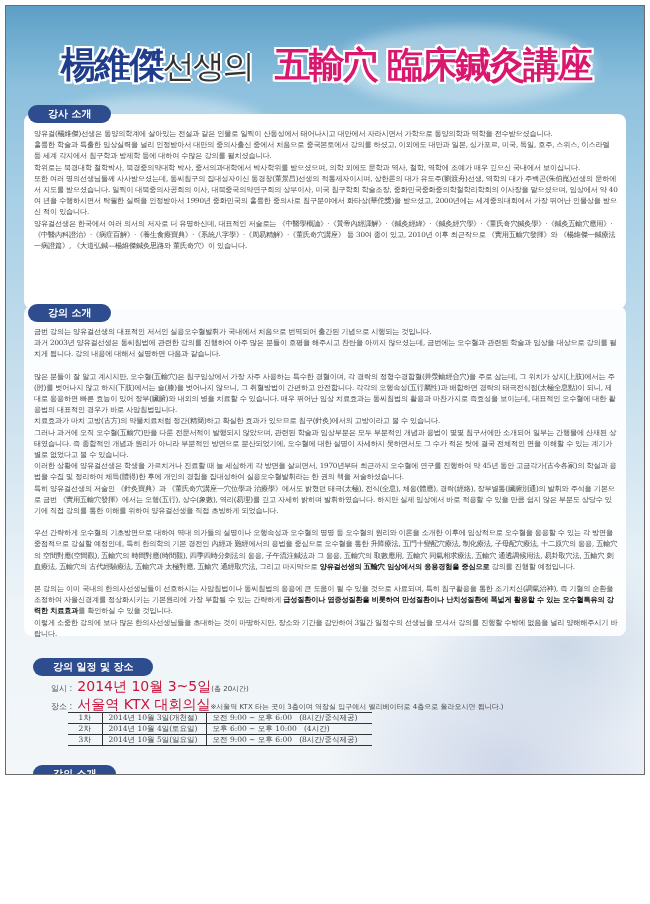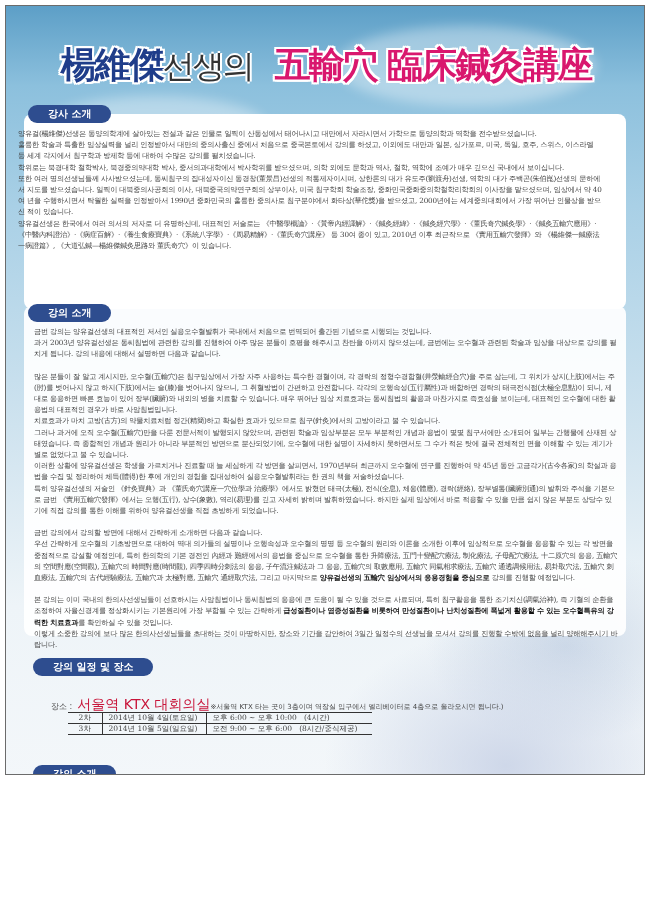--- a/index.html
+++ b/index.html
@@ -62,54 +62,62 @@
 <div class="page">
   <div class="cloud" style="left:40px;top:90px;width:220px;height:60px;"></div>
   <div class="cloud" style="left:330px;top:20px;width:260px;height:80px;"></div>
 
   <div class="title">
     <span class="t-blue">楊維傑</span><span class="t-dark">선생의</span><span class="t-pink">五輸穴 臨床鍼灸講座</span>
   </div>
 
   <div class="box" style="left:18px;top:108px;width:602px;height:195px;"></div>
   <div class="pill" style="left:22px;top:99px;">강사 소개</div>
-  <div class="para" style="position:absolute;left:12px;top:122px;width:584px;">
+  <div class="para" style="position:absolute;left:28px;top:122px;width:584px;">
     <p>양유걸(楊維傑)선생은 동양의학계에 살아있는 전설과 같은 인물로 일찍이 산동성에서 태어나시고 대만에서 자라시면서 가학으로 동양의학과 역학을 전수받으셨습니다.</p>
     <p>훌륭한 학술과 특출한 임상실력을 널리 인정받아서 대만의 중의사출신 중에서 처음으로 중국본토에서 강의를 하셨고, 이외에도 대만과 일본, 싱가포르, 미국, 독일, 호주, 스위스, 이스라엘 등 세계 각지에서 침구학과 방제학 등에 대하여 수많은 강의를 펼치셨습니다.</p>
     <p>학위로는 북경대학 철학박사, 북경중의약대학 박사, 중서의과대학에서 박사학위를 받으셨으며, 의학 외에도 문학과 역사, 철학, 역학에 조예가 매우 깊으신 국내에서 보이십니다.</p>
     <p>또한 여러 명의선생님들께 사사받으셨는데, 동씨침구의 집대성자이신 동경창(董景昌)선생의 적통제자이시며, 상한론의 대가 유도주(劉渡舟)선생, 역학의 대가 주백곤(朱伯崑)선생의 문하에서 지도를 받으셨습니다. 일찍이 대북중의사공회의 이사, 대북중국의약연구회의 상무이사, 미국 침구학회 학술조장, 중화민국중화중의학철학리학회의 이사장을 맡으셨으며, 임상에서 약 40여 년을 수행하시면서 탁월한 실력을 인정받아서 1990년 중화민국의 훌륭한 중의사로 침구분야에서 화타상(華佗獎)을 받으셨고, 2000년에는 세계중의대회에서 가장 뛰어난 인물상을 받으신 적이 있습니다.</p>
     <p>양유걸선생은 한국에서 여러 의서의 저자로 더 유명하신데, 대표적인 저술로는 《中醫學概論》·《黃帝內經譯解》·《鍼灸經緯》·《鍼灸經穴學》·《董氏奇穴鍼灸學》·《鍼灸五輸穴應用》·《中醫內科證治》·《病症百解》·《養生食療寶典》·《系統八字學》·《周易精解》·《董氏奇穴講座》 등 30여 종이 있고, 2010년 이후 최근작으로 《實用五輸穴發揮》와 《楊維傑一鍼療法一病證篇》, 《大道弘鍼—楊維傑鍼灸思路와 董氏奇穴》이 있습니다.</p>
   </div>
 
   <div class="box" style="left:18px;top:300px;width:602px;height:330px;background:rgba(255,255,255,0.92);"></div>
   <div class="pill" style="left:22px;top:298px;">강의 소개</div>
   <div class="para" style="position:absolute;left:28px;top:320px;width:584px;">
     <p>금번 강의는 양유걸선생의 대표적인 저서인 실용오수혈발휘가 국내에서 처음으로 번역되어 출간된 기념으로 시행되는 것입니다.</p>
     <p>과거 2003년 양유걸선생은 동씨침법에 관련한 강의를 진행하여 아주 많은 분들이 호평을 해주시고 찬탄을 아끼지 않으셨는데, 금번에는 오수혈과 관련된 학술과 임상을 대상으로 강의를 펼치게 됩니다. 강의 내용에 대해서 설명하면 다음과 같습니다.</p>
     <div class="gap"></div>
     <p>많은 분들이 잘 알고 계시지만, 오수혈(五輸穴)은 침구임상에서 가장 자주 사용하는 특수한 경혈이며, 각 경락의 정형수경합혈(井滎輸經合穴)을 주로 삼는데, 그 위치가 상지(上肢)에서는 주(肘)를 벗어나지 않고 하지(下肢)에서는 슬(膝)을 벗어나지 않으니, 그 취혈방법이 간편하고 안전합니다. 각각의 오행속성(五行屬性)과 배합하면 경락의 태극전식점(太極全息點)이 되니, 제대로 응용하면 빠른 효능이 있어 장부(臟腑)와 내외의 병을 치료할 수 있습니다. 매우 뛰어난 임상 치료효과는 동씨침법의 활용과 마찬가지로 즉효성을 보이는데, 대표적인 오수혈에 대한 활용법의 대표적인 경우가 바로 사암침법입니다.</p>
     <p>치료효과가 마치 고방(古方)의 약물치료처럼 정간(精簡)하고 확실한 효과가 있으므로 침구(針灸)에서의 고방이라고 볼 수 있습니다.</p>
     <p>그러나 과거에 오직 오수혈(五輸穴)만을 다룬 전문서적이 발행되지 않았으며, 관련된 학술과 임상부분은 모두 부분적인 개념과 용법이 몇몇 침구서에만 소개되어 일부는 간행물에 산재된 상태였습니다. 즉 종합적인 개념과 원리가 아니라 부분적인 방면으로 분산되었기에, 오수혈에 대한 설명이 자세하지 못하면서도 그 수가 적은 탓에 결국 전체적인 면을 이해할 수 있는 계기가 별로 없었다고 볼 수 있습니다.</p>
     <p>이러한 상황에 양유걸선생은 학생을 가르치거나 진료할 때 늘 세심하게 각 방면을 살피면서, 1970년부터 최근까지 오수혈에 연구를 진행하여 약 45년 동안 고금각가(古今各家)의 학설과 용법을 수집 및 정리하여 체득(體得)한 후에 개인의 경험을 집대성하여 실용오수혈발휘라는 한 권의 책을 저술하셨습니다.</p>
     <p>특히 양유걸선생의 저술인 《針灸寶典》과 《董氏奇穴講座一穴位學과 治療學》에서도 밝혔던 태극(太極), 전식(全息), 체응(體應), 경락(經絡), 장부별통(臟腑別通)의 발휘와 주석을 기본으로 금번 《實用五輸穴發揮》에서는 오행(五行), 상수(象數), 역리(易理)를 깊고 자세히 밝히며 발휘하였습니다. 하지만 실제 임상에서 바로 적용할 수 있을 만큼 쉽지 않은 부분도 상당수 있기에 직접 강의를 통한 이해를 위하여 양유걸선생을 직접 초빙하게 되었습니다.</p>
     <div class="gap"></div>
-    <p>금번 강의에서 강의할 방면에 대해서 간략하게 소개하면 다음과 같습니다.</p>
     <p><span>우선 간략하게 오수혈의 기초방면으로 대하여 역대 의가들의 설명이나 오행속성과 오수혈의 명명 등 오수혈의 원리와 이론을 소개한 이후에 임상적으로 오수혈을 응용할 수 있는 각 방면을 중점적으로 강설할 예정인데, 특히 한의학의 기본 경전인 內經과 難經에서의 용법을 중심으로 오수혈을 통한 升降療法, 五門十變配穴療法, 制化療法, 子母配穴療法, 十二原穴의 응용, 五輸穴의 空間對應(空間觀), 五輸穴의 時間對應(時間觀), 四季四時分刺法의 응용, 子午流注鍼法과 그 응용, 五輸穴의 取數應用, 五輸穴 同氣相求療法, 五輸穴 通透調候用法, 易卦取穴法, 五輸穴 刺血療法, 五輸穴의 古代經驗療法, 五輸穴과 太極對應, 五輸穴 通經取穴法, 그리고 마지막으로 </span><b>양유걸선생의 五輸穴 임상에서의 응용경험을 중심으로</b><span> 강의를 진행할 예정입니다.</span></p>
     <div class="gap"></div>
     <p><span>본 강의는 이미 국내의 한의사선생님들이 선호하시는 사암침법이나 동씨침법의 응용에 큰 도움이 될 수 있을 것으로 사료되며, 특히 침구활용을 통한 조기치신(調氣治神), 즉 기혈의 순환을 조정하여 자율신경계를 정상화시키는 기본원리에 가장 부합될 수 있는 간략하게 </span><b>급성질환이나 염증성질환을 비롯하여 만성질환이나 난치성질환에 폭넓게 활용할 수 있는 오수혈특유의 강력한 치료효과</b><span>를 확인하실 수 있을 것입니다.</span></p>
     <p>이렇게 소중한 강의에 보다 많은 한의사선생님들을 초대하는 것이 마땅하지만, 장소와 기간을 감안하여 3일간 일정수의 선생님을 모셔서 강의를 진행할 수밖에 없음을 널리 양해해주시기 바랍니다.</p>
   </div>
 
   <div class="pill" style="left:27px;top:652px;">강의 일정 및 장소</div>
+  <div class="sched" style="top:670px;">
+    <span class="lbl">일시 :</span>
+    <span class="big">2014년 10월 3~5일</span><span class="small">(총 20시간)</span>
+  </div>
   <div class="sched" style="top:688px;">
     <span class="lbl">장소 :</span>
     <span class="big">서울역 KTX 대회의실</span><span class="small">※서울역 KTX 타는 곳이 3층이며 역장실 입구에서 엘리베이터로 4층으로 올라오시면 됩니다.)</span>
   </div>
   <table class="sch">
     <tbody>
+        <tr>
+      <td class="c1">1차</td>
+      <td class="c2">2014년 10월 3일(개천절)</td>
+      <td class="c3"><span>오전 9:00 ~ 오후 6:00</span>&nbsp;&nbsp;&nbsp;<span>(8시간/중식제공)</span></td>
+    </tr>
     <tr>
       <td class="c1">2차</td>
       <td class="c2">2014년 10월 4일(토요일)</td>
       <td class="c3"><span>오후 6:00 ~ 오후 10:00</span>&nbsp;&nbsp;&nbsp;<span>(4시간)</span></td>
     </tr>
     <tr>
       <td class="c1">3차</td>
       <td class="c2">2014년 10월 5일(일요일)</td>
       <td class="c3"><span>오전 9:00 ~ 오후 6:00</span>&nbsp;&nbsp;&nbsp;<span>(8시간/중식제공)</span></td>
     </tr>

